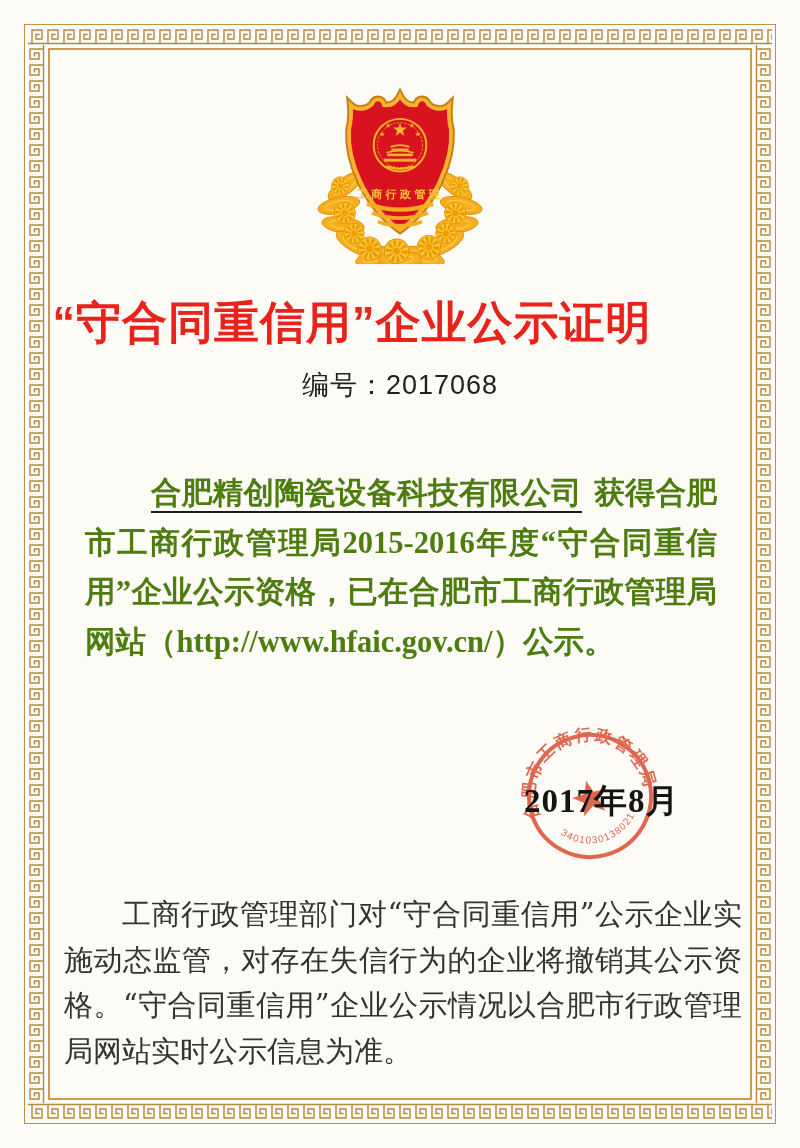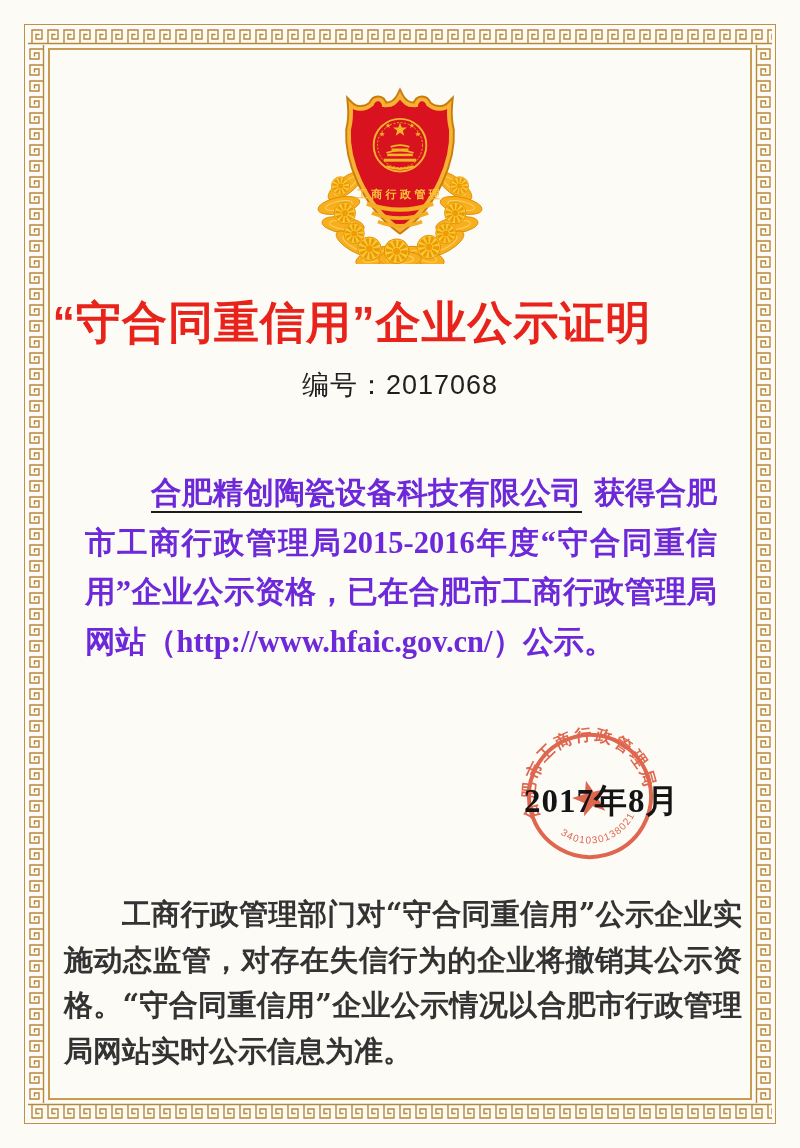--- a/index.html
+++ b/index.html
@@ -45,21 +45,21 @@
     font-size:27px;
     color:#1f1f1f;
     letter-spacing:1px;
   }
   .body-par{
     position:absolute;left:85px;top:468px;width:632px;
     margin:0;
     font-size:30.5px;
     line-height:49.5px;
     font-weight:bold;
-    color:#6d28d9;
+    color:#4d7c0f;
     text-align:justify;
     text-indent:66px;
   }
   .company{
     font-family:"DejaVu Serif", serif;
     font-weight:600;
     border-bottom:2px solid #1b1b1b;
     padding-bottom:1px;
   }
   .body-rest{margin-left:12px;}
@@ -80,21 +80,20 @@
   }
   .footer-par{
     position:absolute;left:64px;top:892px;width:678px;
     margin:0;
     font-family:"DejaVu Serif", serif;
     font-size:29px;
     line-height:45.5px;
     color:#333;
     text-align:justify;
     text-indent:58px;
-    font-weight:bold;
   }
 </style>
 </head>
 <body>
 
 <div class="page">
 
   <svg width="0" height="0" style="position:absolute" aria-hidden="true">
     <defs>
       <pattern id="gkT" width="16" height="17" patternUnits="userSpaceOnUse">

